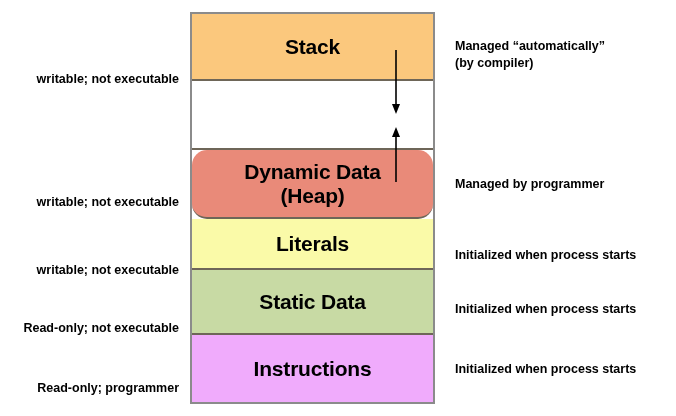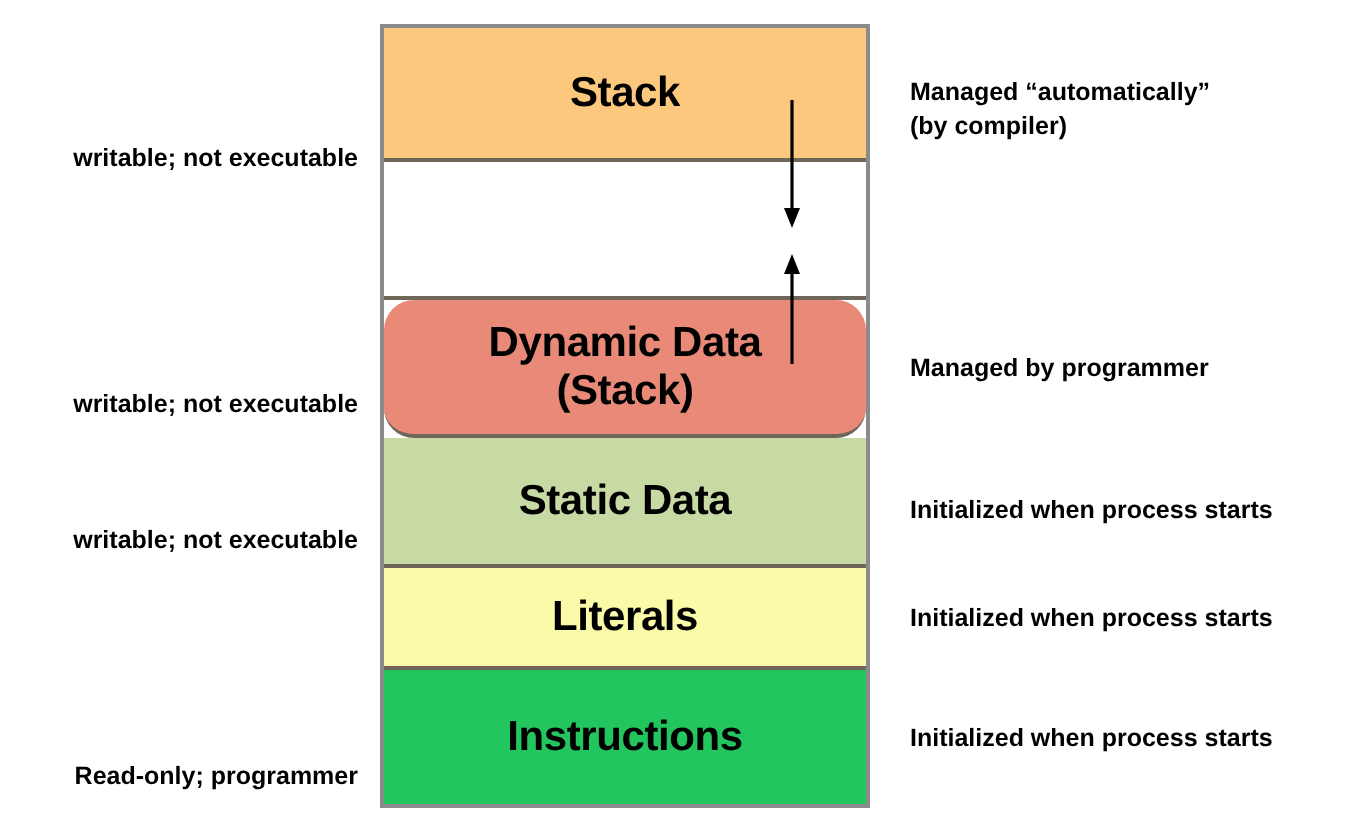--- a/index.html
+++ b/index.html
@@ -91,46 +91,47 @@
 <body>
 
 <div id="diagram">
 
   <div class="side-label side-left" style="top:52px;">writable; not executable</div>
 
   <div class="side-label side-left" style="top:175px;">writable; not executable</div>
 
   <div class="side-label side-left" style="top:243px;">writable; not executable</div>
 
+  <div class="side-label side-left" style="top:301px;">Read-only; not executable</div>
 
   <div class="side-label side-left" style="top:361px;">Read-only; programmer</div>
 
   <div class="mem-column">
 
     <div class="segment seg-stack" style="background:#fbc87d;">
       <div class="segment-label">Stack</div>
     </div>
 
     <div class="segment seg-gap" style="background:#ffffff;">
     </div>
 
     <div class="segment seg-heap" style="background:#e98a79;">
       <div class="segment-label">Dynamic Data</div>
-      <div class="segment-label">(Stack)</div>
+      <div class="segment-label">(Heap)</div>
+    </div>
+
+    <div class="segment seg-literals" style="background:#fafaa8;">
+      <div class="segment-label">Literals</div>
     </div>
 
     <div class="segment seg-static" style="background:#c8daa4;">
       <div class="segment-label">Static Data</div>
     </div>
 
-    <div class="segment seg-literals" style="background:#fafaa8;">
-      <div class="segment-label">Literals</div>
-    </div>
-
-    <div class="segment seg-instructions" style="background:#22c55e;">
+    <div class="segment seg-instructions" style="background:#f0abfc;">
       <div class="segment-label">Instructions</div>
     </div>
 
   </div>
 
   <svg class="arrow-layer" viewBox="0 0 676 416" width="676" height="416">
 
     <g>
       <line x1="396" y1="50" x2="396" y2="107" stroke="#000000" stroke-width="1.6"></line>
       <polygon points="396,114 392,104 400,104" fill="#000000"></polygon>

